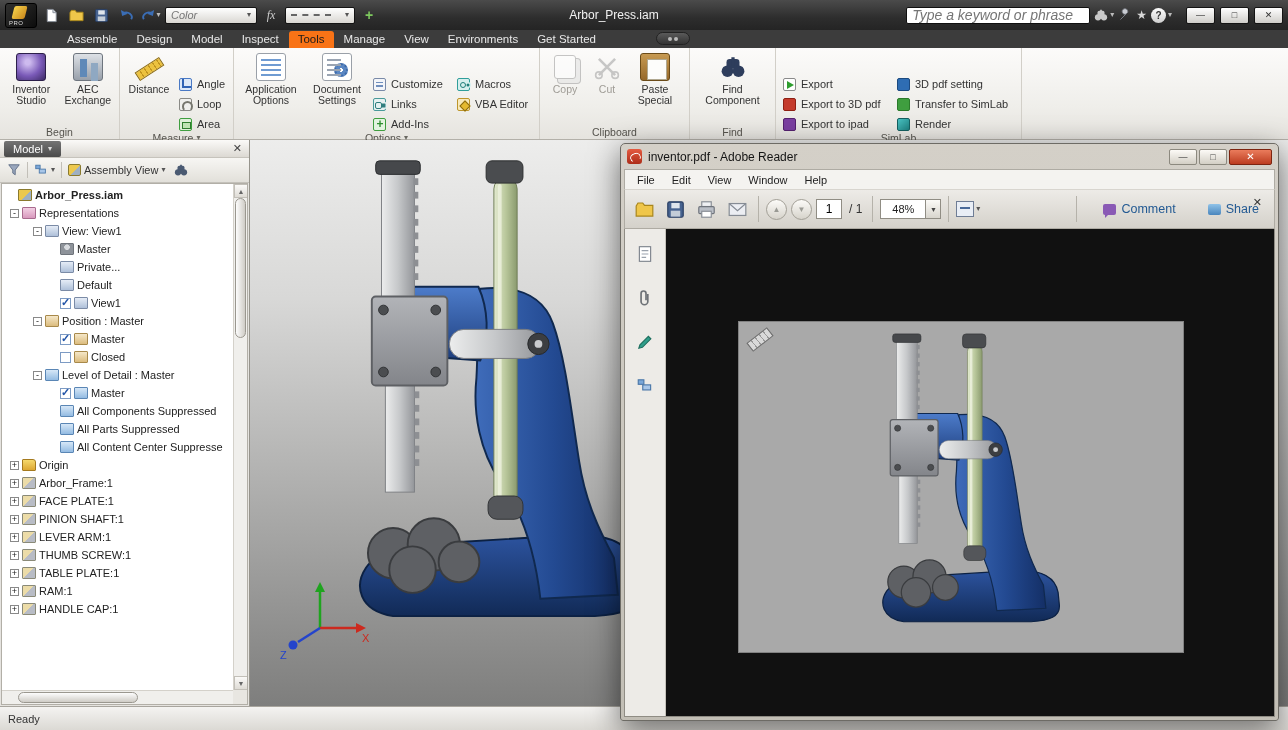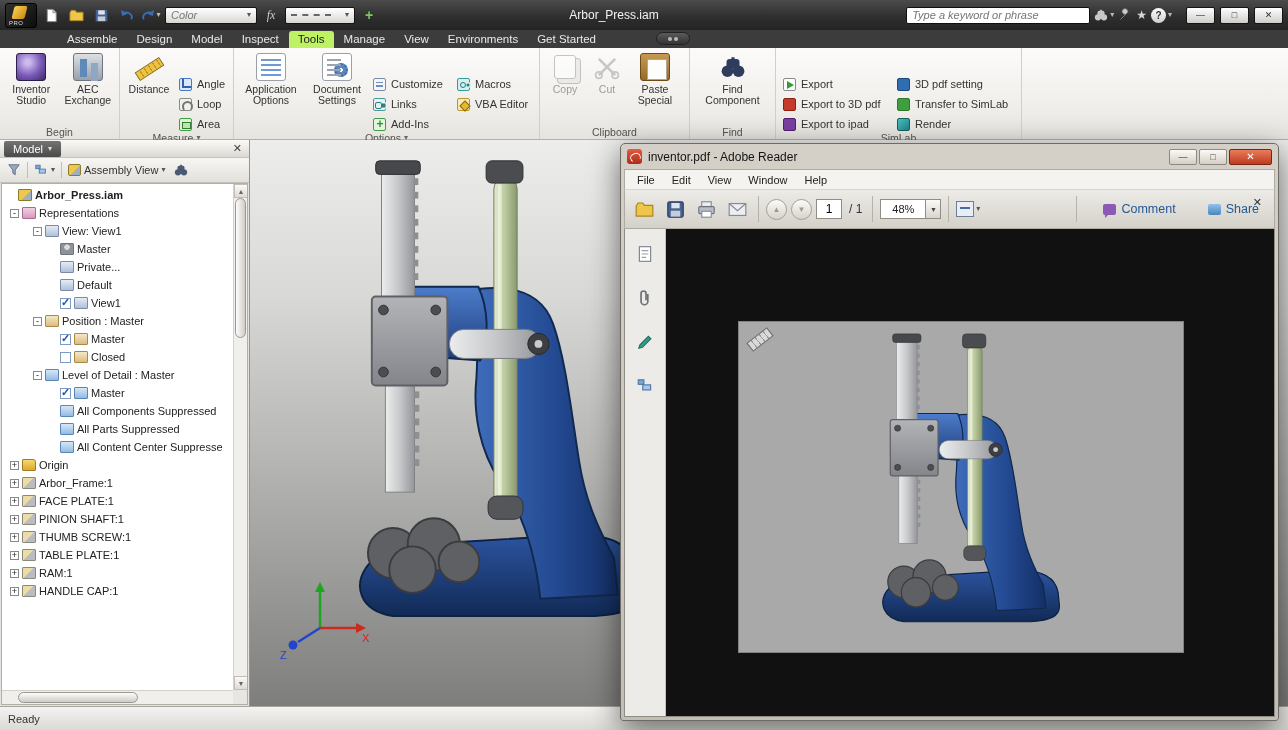--- a/index.html
+++ b/index.html
@@ -21,34 +21,34 @@
     display:flex;align-items:center;padding:0 5px;gap:4px;color:#777;}
   .combo .ph{font-style:italic;font-size:11px;}
   .combo .caret{color:#555;margin-left:auto;}
   .dash-combo{width:70px;}
   .dash-combo .dashes{width:40px;height:0;border-top:2px dashed #666;}
   .fxbtn{font-style:italic;font-size:12px;color:#ccc;font-family:"Liberation Serif",serif;}
   .plusbtn{color:#7ec95e;font-size:14px;font-weight:bold;}
   .title-center{position:absolute;left:420px;right:480px;top:8px;text-align:center;color:#f2f2f2;font-size:12px;pointer-events:none;}
   .tb-right{margin-left:auto;display:flex;align-items:center;gap:4px;}
   .search-box{width:184px;height:17px;border:1px solid #101010;border-radius:2px;background:#fff;
-    color:#666;font-style:italic;font-size:11px;padding:0 5px;outline:none;font-family:"Liberation Sans",sans-serif;}
+    color:#666;font-style:italic;font-size:14px;padding:0 5px;outline:none;font-family:"Liberation Sans",sans-serif;}
   .tb-ico{color:#c9c9c9;display:flex;align-items:center;gap:2px;}
   .star{color:#d9d9d9;font-size:12px;}
   .help{width:15px;height:15px;border-radius:50%;background:linear-gradient(#fdfdfd,#cfcfcf);color:#333;
     display:flex;align-items:center;justify-content:center;font-size:10px;font-weight:bold;}
   .winbtns{display:flex;gap:5px;margin-left:10px;}
   .wbtn{width:29px;height:17px;background:linear-gradient(#fefefe,#cfcdc9);border:1px solid #141414;border-radius:2px;
     display:flex;align-items:center;justify-content:center;font-size:9px;color:#333;}
 
   
   .tabstrip{position:absolute;left:0;top:30px;width:100%;height:18px;background:#3c3c3c;
     display:flex;align-items:flex-end;padding-left:58px;gap:1px;}
   .tab{padding:2px 9px 3px;color:#e8e8e8;font-size:11.5px;border-radius:3px 3px 0 0;white-space:nowrap;}
-  .tab.tab-active{background:#bef264;color:#1b1b1b;}
+  .tab.tab-active{background:#f97316;color:#1b1b1b;}
   .infocenter{margin-left:8px;width:34px;height:13px;margin-bottom:2px;border-radius:7px;
     background:linear-gradient(#5a5a5a,#333);border:1px solid #222;display:flex;align-items:center;justify-content:center;gap:2px;}
   .infocenter i{width:4px;height:4px;border-radius:50%;background:#bbb;}
 
   
   .ribbon{position:absolute;left:0;top:48px;width:100%;height:92px;
     background:linear-gradient(#fcfbfa,#efeeea 65%,#e6e4df);border-bottom:1px solid #b3b0a9;display:flex;}
   .grp{display:flex;flex-direction:column;border-right:1px solid #d2cfc8;flex:none;}
   .grp-body{flex:1;display:flex;align-items:flex-start;padding:3px 4px 0;gap:2px;}
   .grp-label{height:15px;display:flex;align-items:center;justify-content:center;color:#55534d;font-size:10.5px;gap:3px;}
@@ -805,20 +805,26 @@
             <span>FACE PLATE:1</span>
           </div>
 
           <div class="row d1">
             <span class="exp exp-plus"></span>
 
             <span class="ticon ico-part"></span>
             <span>PINION SHAFT:1</span>
           </div>
 
+          <div class="row d1">
+            <span class="exp exp-plus"></span>
+
+            <span class="ticon ico-part"></span>
+            <span>LEVER ARM:1</span>
+          </div>
 
           <div class="row d1">
             <span class="exp exp-plus"></span>
 
             <span class="ticon ico-part"></span>
             <span>THUMB SCREW:1</span>
           </div>
 
           <div class="row d1">
             <span class="exp exp-plus"></span>

